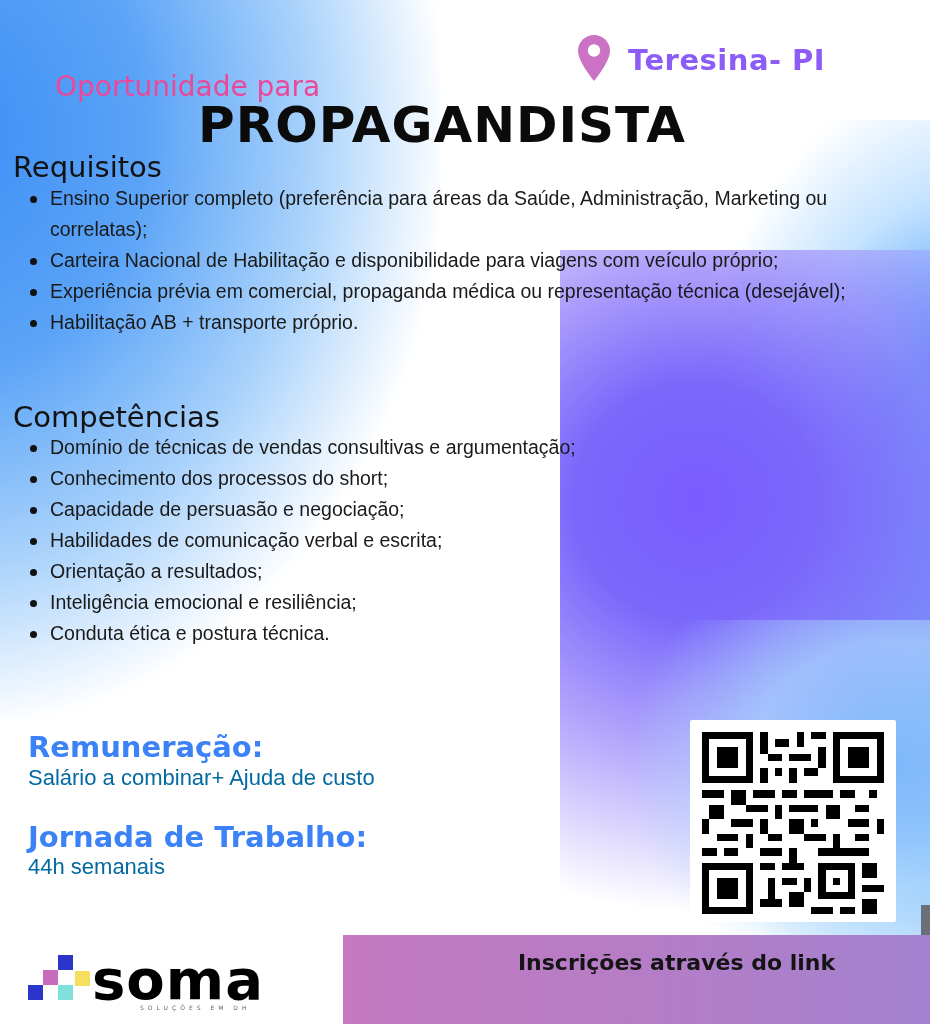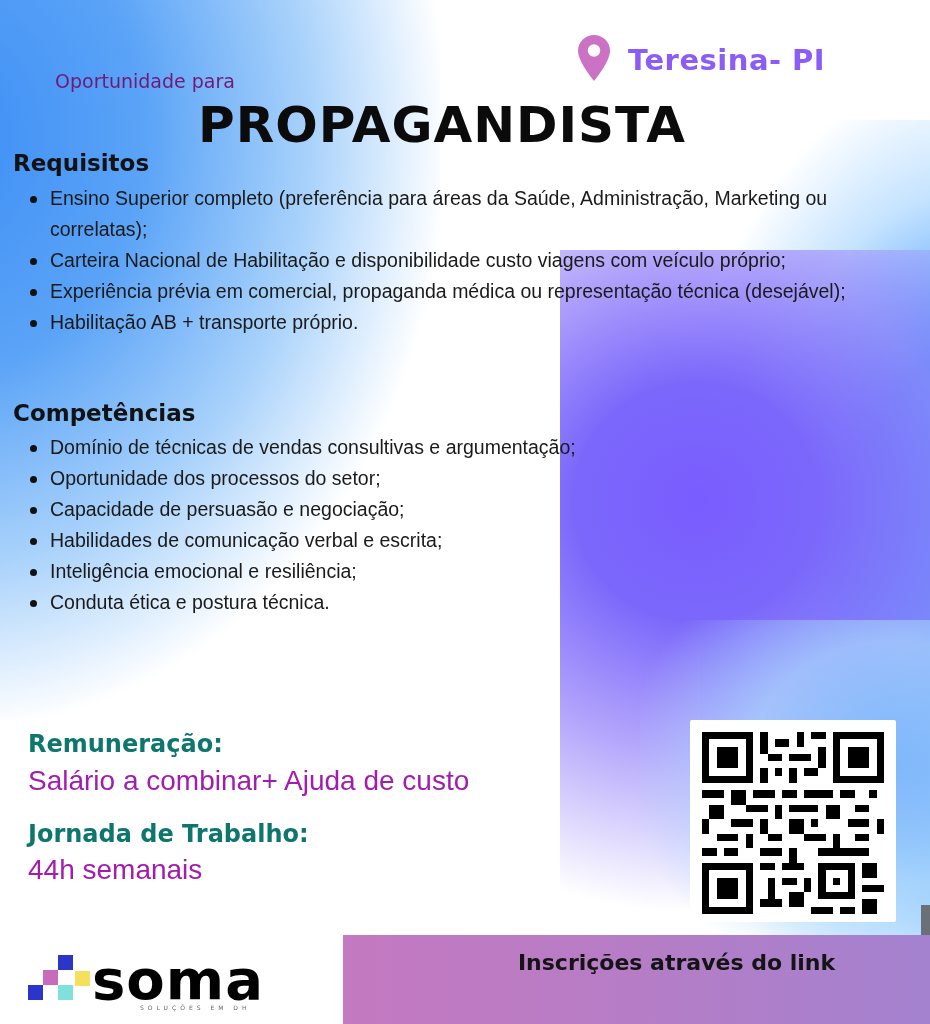--- a/index.html
+++ b/index.html
@@ -27,39 +27,39 @@
   }
   .content { position: absolute; inset: 0; }
 
   .location { position: absolute; left: 577px; top: 34px; display: flex; align-items: center; }
   .location svg { width: 34px; height: 48px; }
   .location .city {
     margin-left: 17px; font-size: 29px; font-weight: bold; color: #8b5cf6;
     letter-spacing: 0.5px;
   }
 
-  .subtitle { position: absolute; left: 55px; top: 70px; font-size: 19px; color: #701a75; }
+  .subtitle { position: absolute; left: 55px; top: 70px; font-size: 28px; color: #ec4899; }
   .title {
     position: absolute; left: 198px; top: 96px; font-size: 50px; font-weight: 700;
     color: #0b0b0b; letter-spacing: 1px; font-family: "DejaVu Sans", sans-serif;
   }
 
-  .section-h { position: absolute; left: 13px; font-size: 23px; font-weight: bold; color: #121212; }
+  .section-h { position: absolute; left: 13px; font-size: 29px; font-weight: normal; color: #121212; }
   ul.list { position: absolute; left: 28px; margin: 0; padding: 0; list-style: none; width: 895px; }
   ul.list li {
     position: relative; padding-left: 22px; font-size: 19.5px; line-height: 31px;
     color: #1a1a1a; font-family: "Liberation Sans", sans-serif;
   }
   ul.list li::before {
     content: ""; position: absolute; left: 2px; top: 13px; width: 7px; height: 7px;
     background: #111; border-radius: 50%;
   }
 
-  .info-h { position: absolute; left: 28px; font-size: 24px; font-weight: bold; color: #0f766e; }
-  .info-v { position: absolute; left: 28px; font-size: 28px; color: #a21caf; font-family: "Liberation Sans", sans-serif; }
+  .info-h { position: absolute; left: 28px; font-size: 29px; font-weight: bold; color: #3b82f6; }
+  .info-v { position: absolute; left: 28px; font-size: 22px; color: #0369a1; font-family: "Liberation Sans", sans-serif; }
 
   .qr-card {
     position: absolute; left: 690px; top: 720px; width: 206px; height: 202px;
     background: #fff; border-radius: 2px;
   }
   .qr-card svg { position: absolute; left: 12px; top: 12px; width: 182px; height: 182px; }
 
   .scroll-tab { position: absolute; left: 921px; top: 905px; width: 9px; height: 52px; background: #6b6f78; }
 
   .logo { position: absolute; left: 28px; top: 952px; display: flex; align-items: center; }
@@ -102,31 +102,32 @@
     </span>
     <span class="city">Teresina- PI</span>
   </div>
 
   <div class="subtitle">Oportunidade para</div>
   <div class="title">PROPAGANDISTA</div>
 
   <div class="section-h" style="top:150px">Requisitos</div>
   <ul class="list" style="top:183px">
     <li>Ensino Superior completo (preferência para áreas da Saúde, Administração, Marketing ou correlatas);</li>
-    <li>Carteira Nacional de Habilitação e disponibilidade custo viagens com veículo próprio;</li>
+    <li>Carteira Nacional de Habilitação e disponibilidade para viagens com veículo próprio;</li>
     <li>Experiência prévia em comercial, propaganda médica ou representação técnica (desejável);</li>
     <li>Habilitação AB + transporte próprio.</li>
   </ul>
 
   <div class="section-h" style="top:400px">Competências</div>
   <ul class="list" style="top:432px">
     <li>Domínio de técnicas de vendas consultivas e argumentação;</li>
-    <li>Oportunidade dos processos do setor;</li>
+    <li>Conhecimento dos processos do short;</li>
     <li>Capacidade de persuasão e negociação;</li>
     <li>Habilidades de comunicação verbal e escrita;</li>
+    <li>Orientação a resultados;</li>
     <li>Inteligência emocional e resiliência;</li>
     <li>Conduta ética e postura técnica.</li>
   </ul>
 
   <div class="info-h" style="top:730px">Remuneração:</div>
   <div class="info-v" style="top:765px">Salário a combinar+ Ajuda de custo</div>
   <div class="info-h" style="top:820px">Jornada de Trabalho:</div>
   <div class="info-v" style="top:854px">44h semanais</div>
 
   <div class="qr-card">

